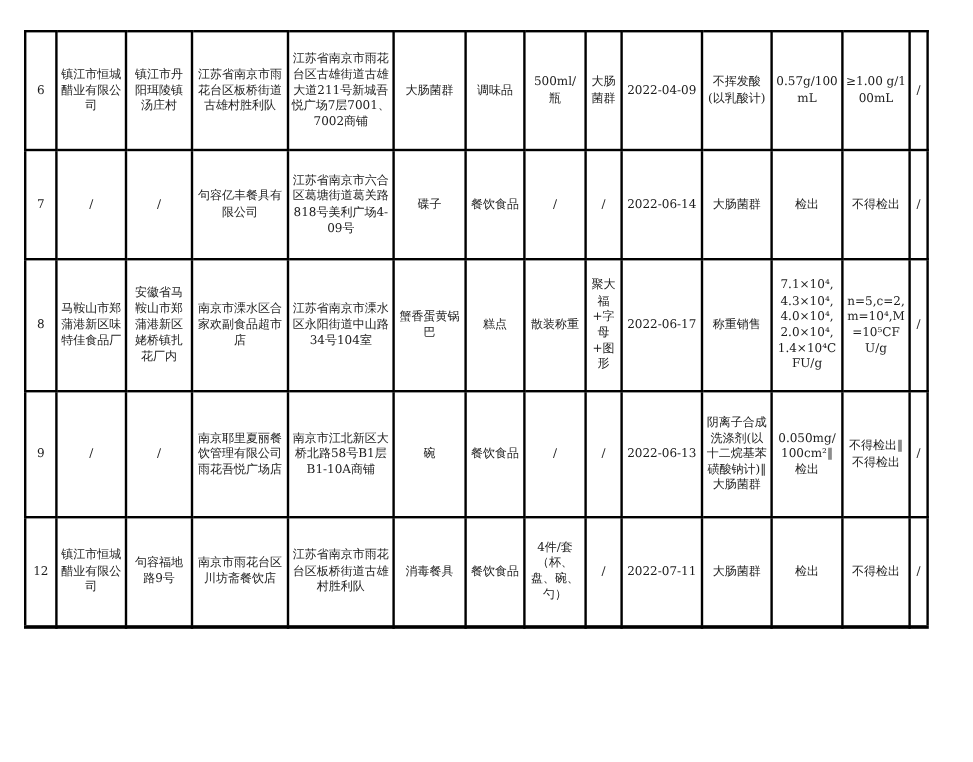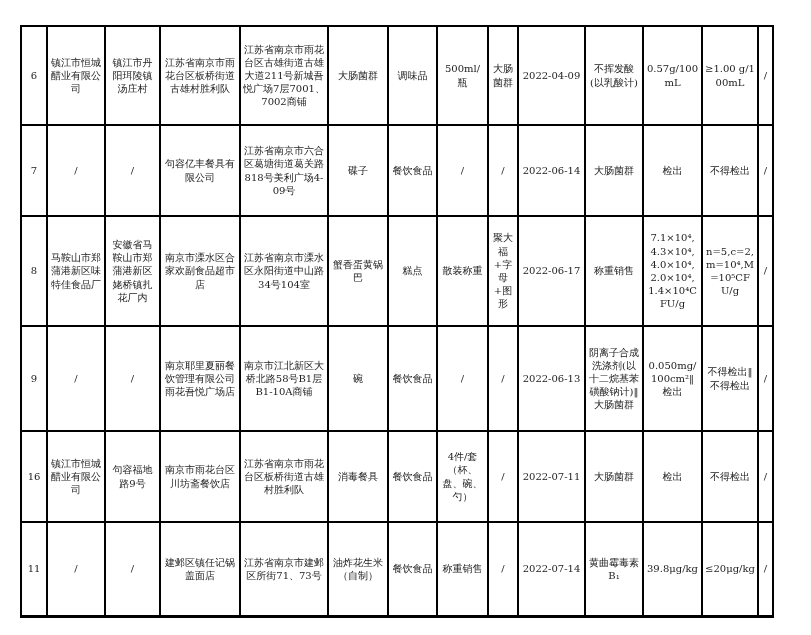--- a/index.html
+++ b/index.html
@@ -134,46 +134,30 @@
         <td>餐饮食品</td>
         <td>/</td>
         <td>/</td>
         <td>2022-06-13</td>
         <td>阴离子合成洗涤剂(以十二烷基苯磺酸钠计)‖大肠菌群</td>
         <td>0.050mg/100cm²‖检出</td>
         <td>不得检出‖不得检出</td>
         <td>/</td>
       </tr>
       <tr class="r5">
-        <td>16</td>
+        <td>12</td>
         <td>镇江市恒城醋业有限公司</td>
         <td>句容福地路9号</td>
         <td>南京市雨花台区川坊斋餐饮店</td>
         <td>江苏省南京市雨花台区板桥街道古雄村胜利队</td>
         <td>消毒餐具</td>
         <td>餐饮食品</td>
         <td>4件/套（杯、盘、碗、勺）</td>
         <td>/</td>
         <td>2022-07-11</td>
         <td>大肠菌群</td>
         <td>检出</td>
         <td>不得检出</td>
         <td>/</td>
       </tr>
-      <tr class="r6">
-        <td>11</td>
-        <td>/</td>
-        <td>/</td>
-        <td>建邺区镇任记锅盖面店</td>
-        <td>江苏省南京市建邺区所街71、73号</td>
-        <td>油炸花生米（自制）</td>
-        <td>餐饮食品</td>
-        <td>称重销售</td>
-        <td>/</td>
-        <td>2022-07-14</td>
-        <td>黄曲霉毒素B₁</td>
-        <td>39.8μg/kg</td>
-        <td>≤20μg/kg</td>
-        <td>/</td>
-      </tr>
     </tbody>
   </table>
 </div>
 
 </body></html>

